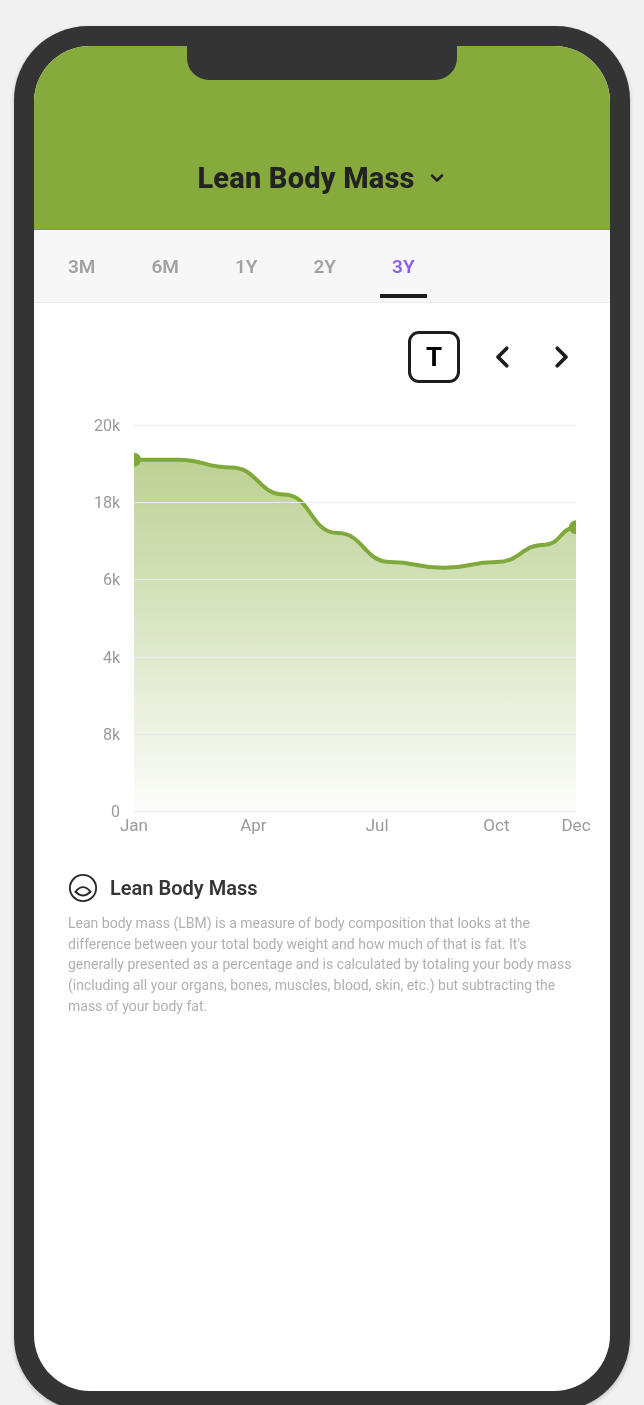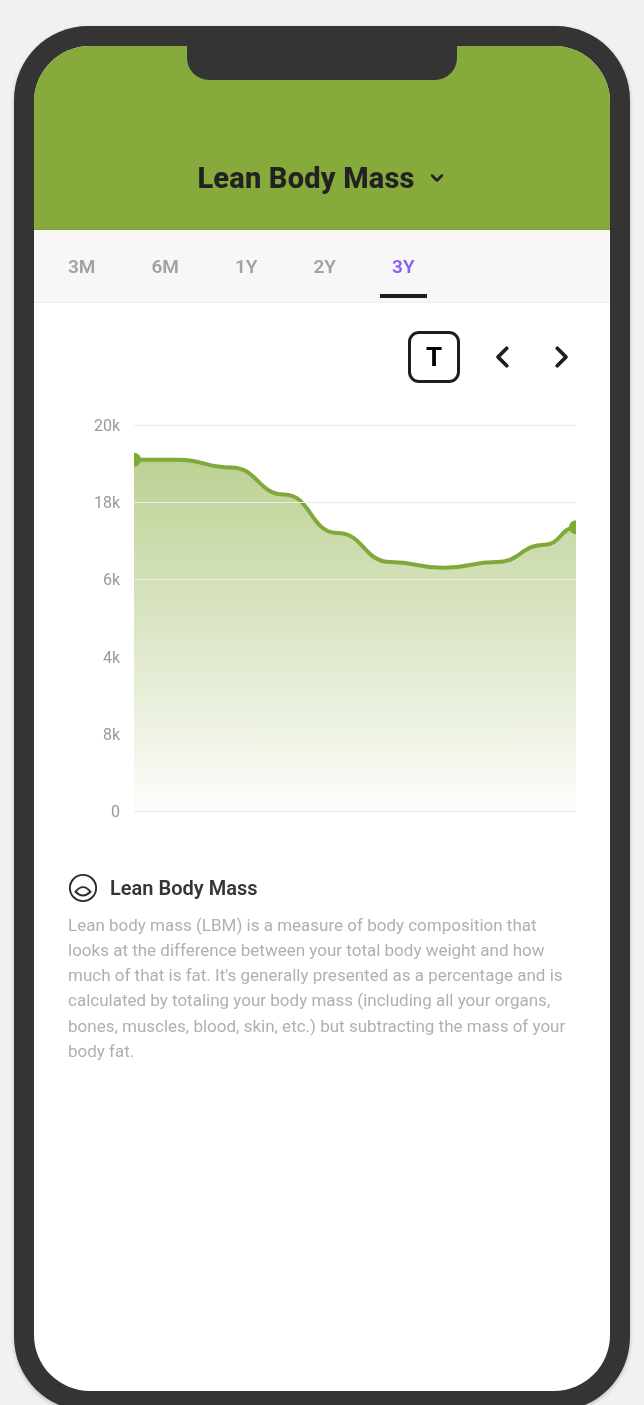--- a/index.html
+++ b/index.html
@@ -61,21 +61,21 @@
   .plot{position:absolute;left:66px;right:0;top:0;bottom:24px;}
   .gridline{position:absolute;left:0;right:0;height:1px;background:var(--grid);}
   svg.area{position:absolute;inset:0;}
   .x-labels{position:absolute;left:66px;right:0;bottom:-4px;height:24px;}
   .xlab{position:absolute;top:0;font-size:17px;color:var(--muted);transform:translateX(-50%);} 
   
   .info{padding:28px 34px 0 34px;}
   .info-head{display:flex;align-items:center;gap:12px;margin-bottom:10px;}
   .info-icon{width:30px;height:30px;}
   .info-title{font-size:20px;font-weight:600;color:#353535;}
-  .info-text{font-size:17px;line-height:1.48;color:#b0b0b0;}
+  .info-text{font-size:14px;line-height:1.48;color:#b0b0b0;}
 </style>
 </head>
 <body>
 <div class="stage">
   <div class="phone">
     <div class="screen">
       <div class="notch"></div>
 
       <div class="header">
         <div class="title">
@@ -129,20 +129,27 @@
                 <circle cx="0" cy="34.73999999999999" r="7" fill="#80a93b"></circle>
                 <circle cx="442" cy="102.29" r="7" fill="#80a93b"></circle>
               </svg>
           <div class="gridline" style="top: 100%;"></div>
               <div class="gridline" style="top: 80%;"></div>
               <div class="gridline" style="top: 60%;"></div>
               <div class="gridline" style="top: 40%;"></div>
               <div class="gridline" style="top: 20%;"></div>
               <div class="gridline" style="top: 0%;"></div>
             </div>
+          <div class="x-labels" id="xlabels">
+              <div class="xlab" style="left: 0%;">Jan</div>
+              <div class="xlab" style="left: 27%;">Apr</div>
+              <div class="xlab" style="left: 55%;">Jul</div>
+              <div class="xlab" style="left: 82%;">Oct</div>
+              <div class="xlab" style="left: 100%;">Dec</div>
+            </div>
         </div>
       </div>
 
       <div class="info">
         <div class="info-head">
           <svg class="info-icon" viewBox="0 0 32 32" fill="none" stroke="#2b2b2b" stroke-width="2">
             <circle cx="16" cy="16" r="14"></circle>
             <path d="M8 20 Q16 10 24 20" stroke-linecap="round"></path>
             <path d="M8 20 Q16 28 24 20" stroke-linecap="round"></path>
           </svg>

